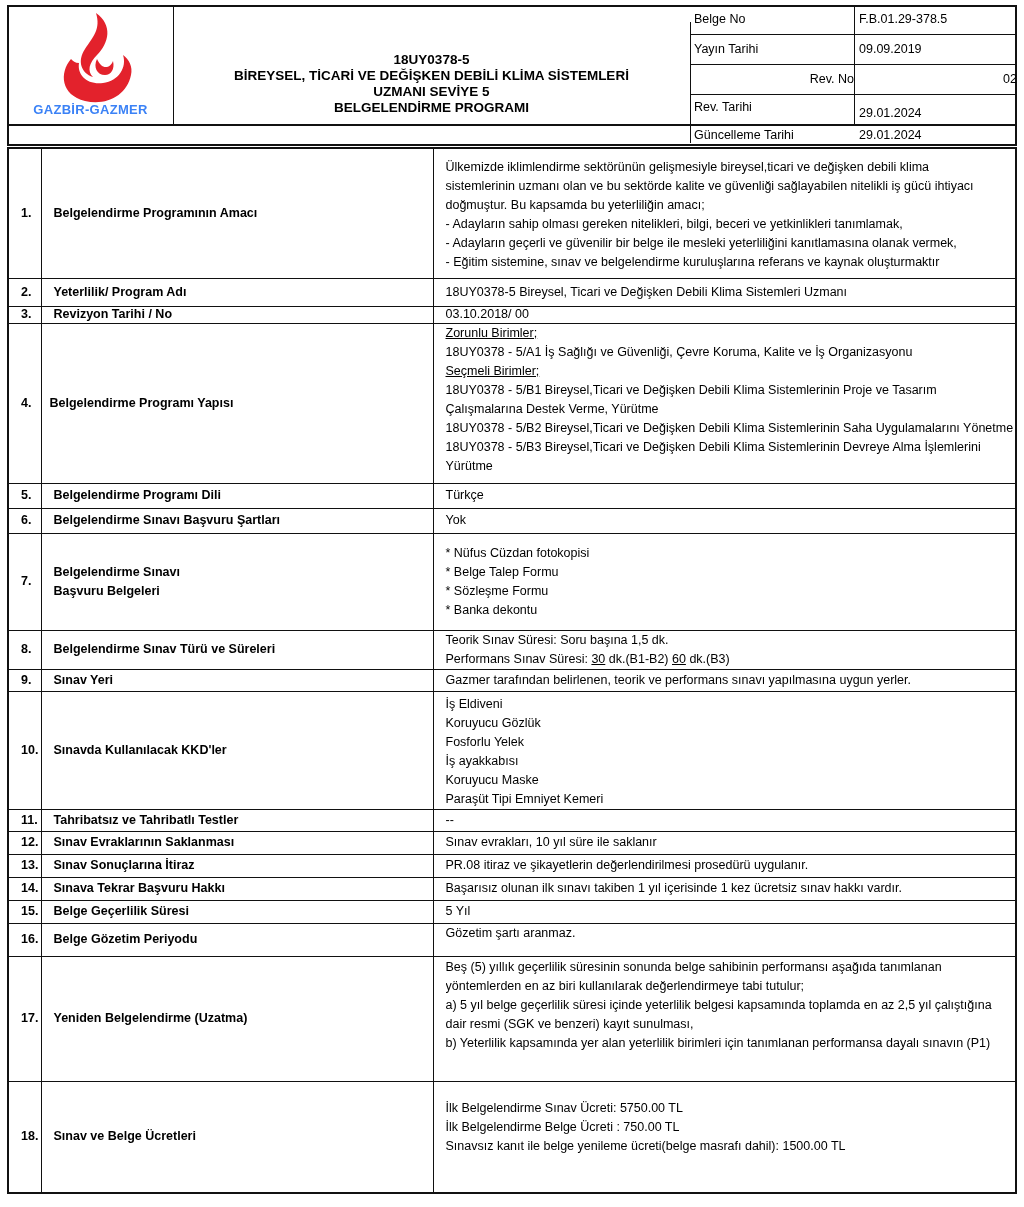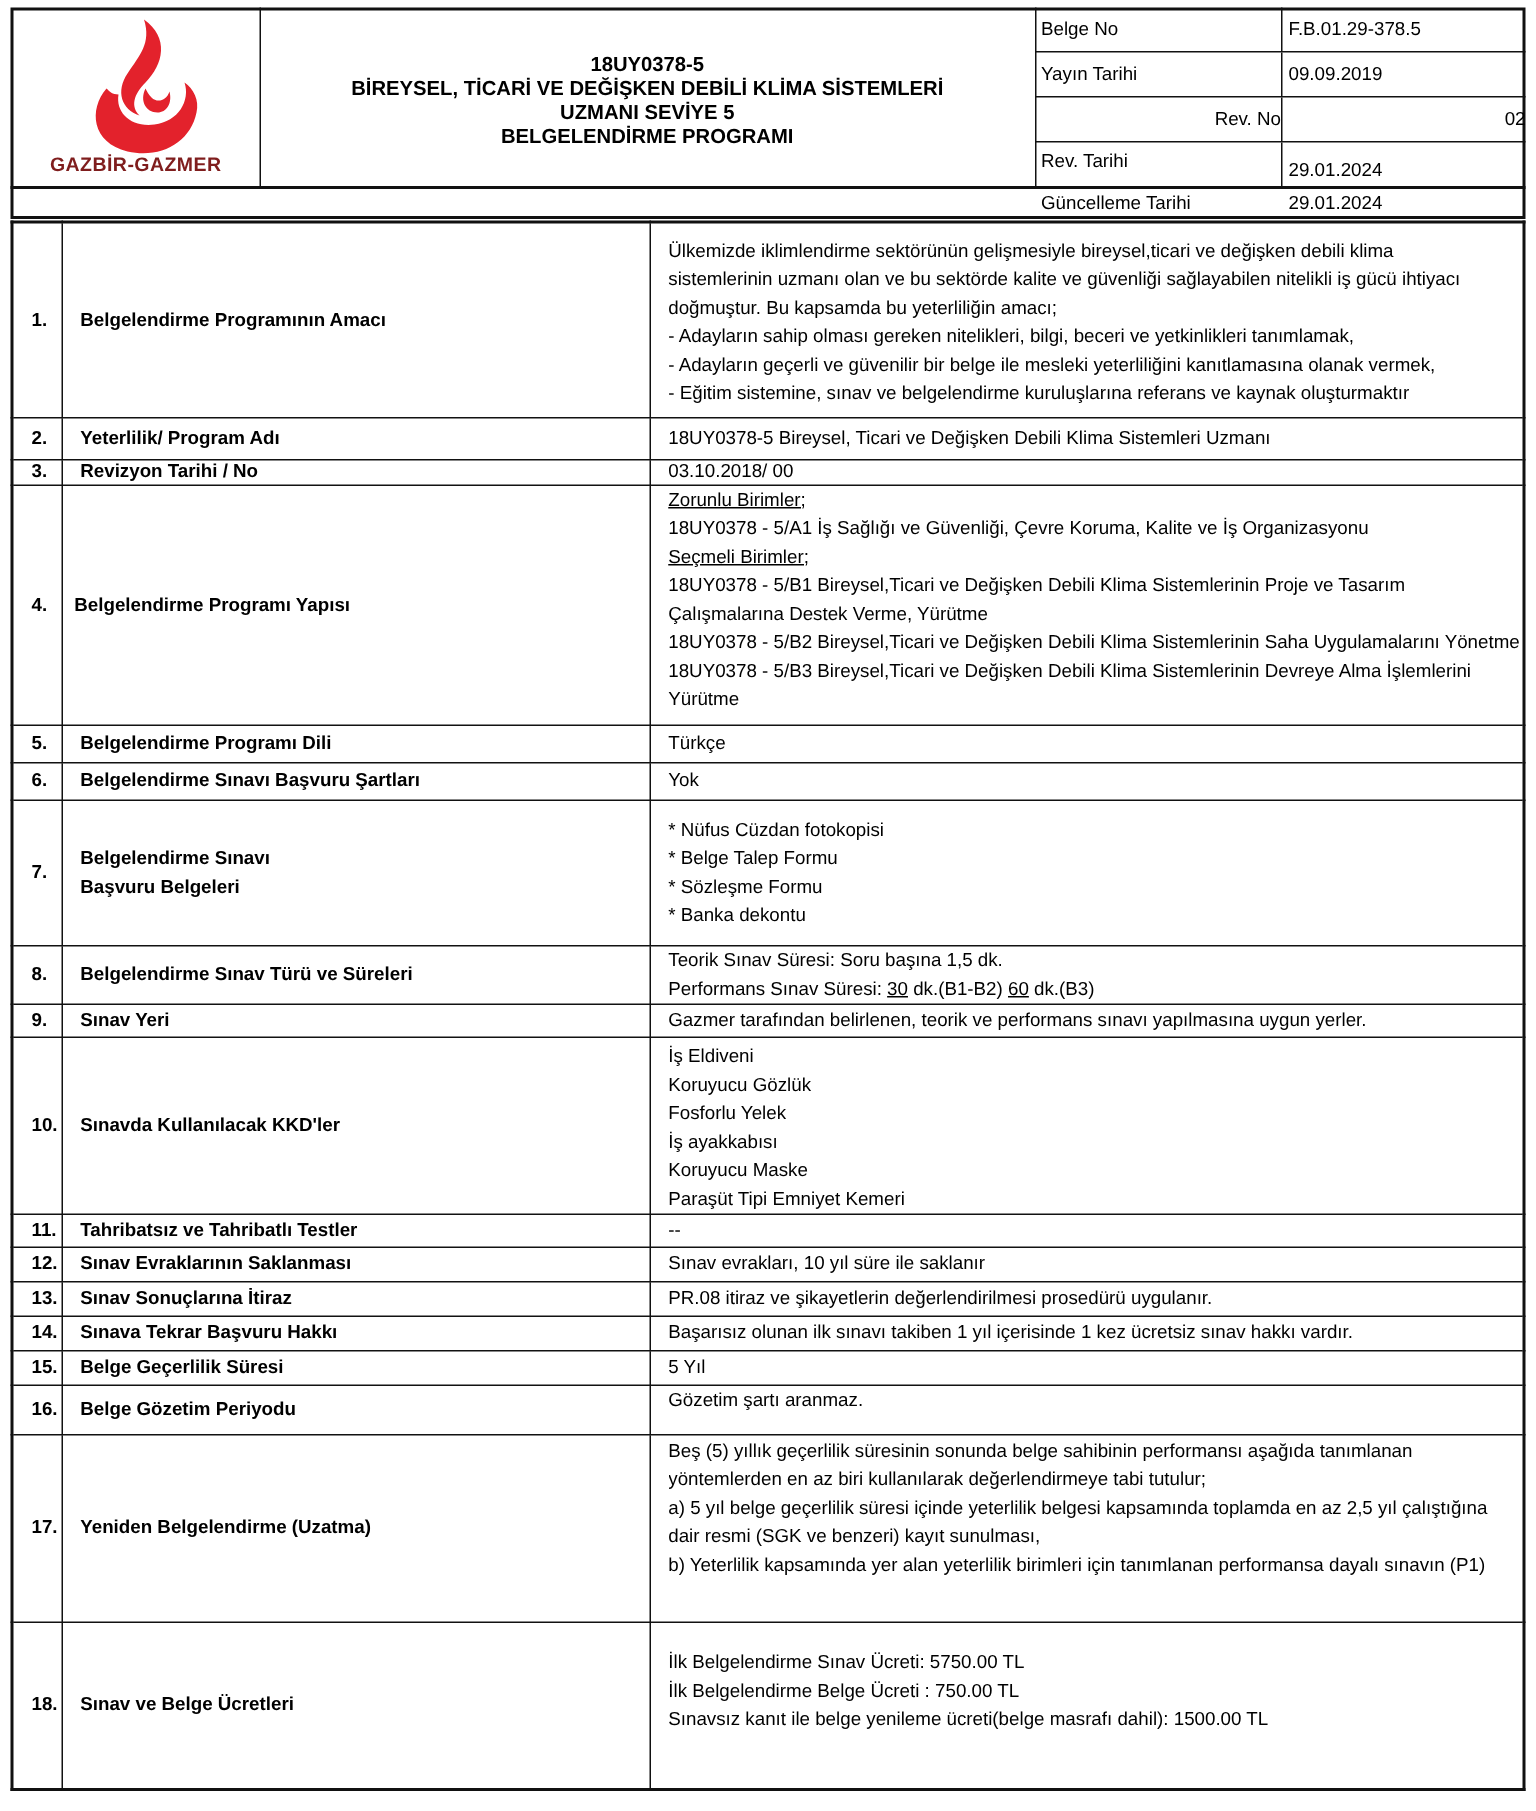--- a/index.html
+++ b/index.html
@@ -2,36 +2,36 @@
 <html><head>
 <meta charset="utf-8">
 <style>
   html, body { margin:0; padding:0; background:#fff; }
   body { width:1024px; height:1207px; position:relative; overflow:hidden;
          font-family:"Liberation Sans", "DejaVu Sans", sans-serif; color:#000; }
   .abs { position:absolute; box-sizing:border-box; }
   
   .hdr { left:7px; top:5px; width:1010px; height:141px; border:2px solid #111; }
   .logo-cell { left:7px; top:5px; width:167px; height:121px; border-right:1.5px solid #111; }
-  .title-cell { left:173px; top:5px; width:518px; height:121px; border-right:1.5px solid #111;
+  .title-cell { left:173px; top:22px; width:518px; height:121px; border-right:1.5px solid #111;
                 display:flex; flex-direction:column; align-items:center; justify-content:center;
                 font-weight:bold; font-size:13.5px; line-height:16px; text-align:center; padding-top:2px; }
   .title-cell div { white-space:nowrap; }
   .hdr-bottom-line { left:7px; top:124px; width:1010px; height:0; border-top:2px solid #111; }
   .meta-row { position:absolute; left:690px; width:327px; height:30px; border-bottom:1.5px solid #111; box-sizing:border-box;
               font-size:12.5px;padding-left:16px; }
   .meta-row .lab { position:absolute; left:0; top:0; width:165px; height:100%; border-right:1.5px solid #111;
                    box-sizing:border-box; padding:7px 0 0 4px; }
   .meta-row .val { position:absolute; left:165px; top:0; right:0; height:100%; padding:7px 0 0 4px; }
   .upd-row { position:absolute; left:690px; top:125px; width:327px; height:16px; font-size:12.5px; }
   .upd-row .lab { position:absolute; left:4px; top:3px; }
   .upd-row .val { position:absolute; left:169px; top:3px; }
   
   .logo-text { position:absolute; left:12px; top:102px; width:157px; text-align:center;
-               font-weight:bold; font-size:13px; color:#7f1d1d; letter-spacing:0.3px; }
+               font-weight:bold; font-size:13px; color:#3b82f6; letter-spacing:0.3px; }
   
   table.main { position:absolute; left:7px; top:147px; width:1010px; border-collapse:collapse;
                table-layout:fixed; border:2.5px solid #111; }
   table.main td { border:1.5px solid #111; vertical-align:middle; padding:0 12px; font-size:12.5px; line-height:19px; }
   td.num { width:25px; font-weight:bold; font-size:15px; padding:0 2px 0 4px; }
   td.lab { width:383px; font-weight:bold; }
   td.con { }
   .u { text-decoration:underline; }
   .clip { overflow:hidden; }
   .line { white-space:nowrap; }

